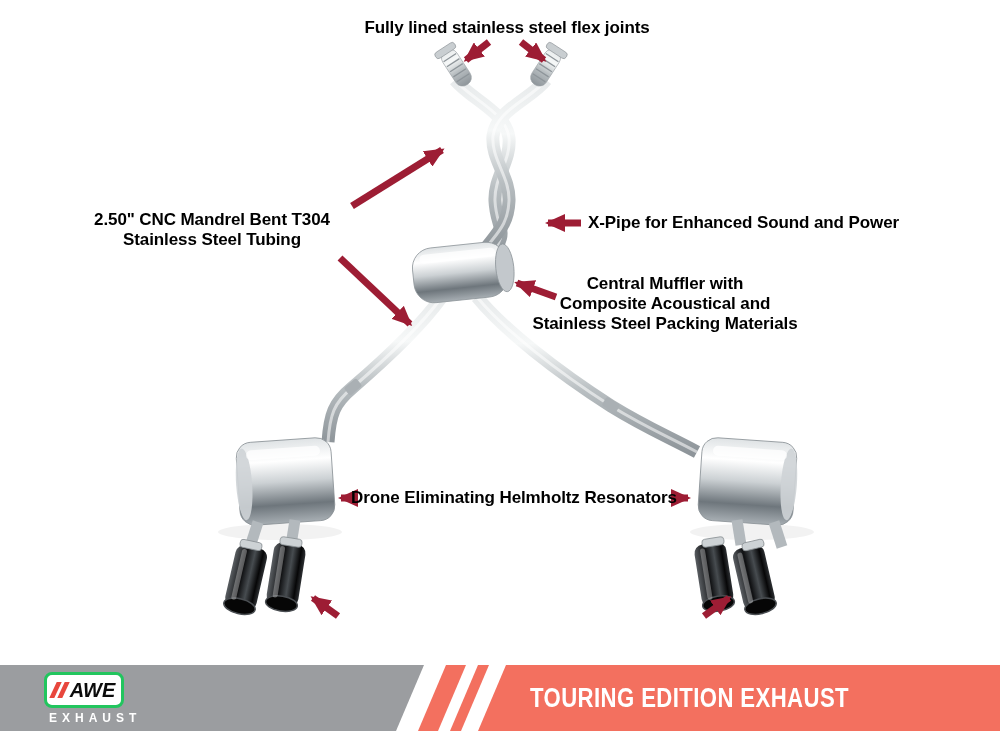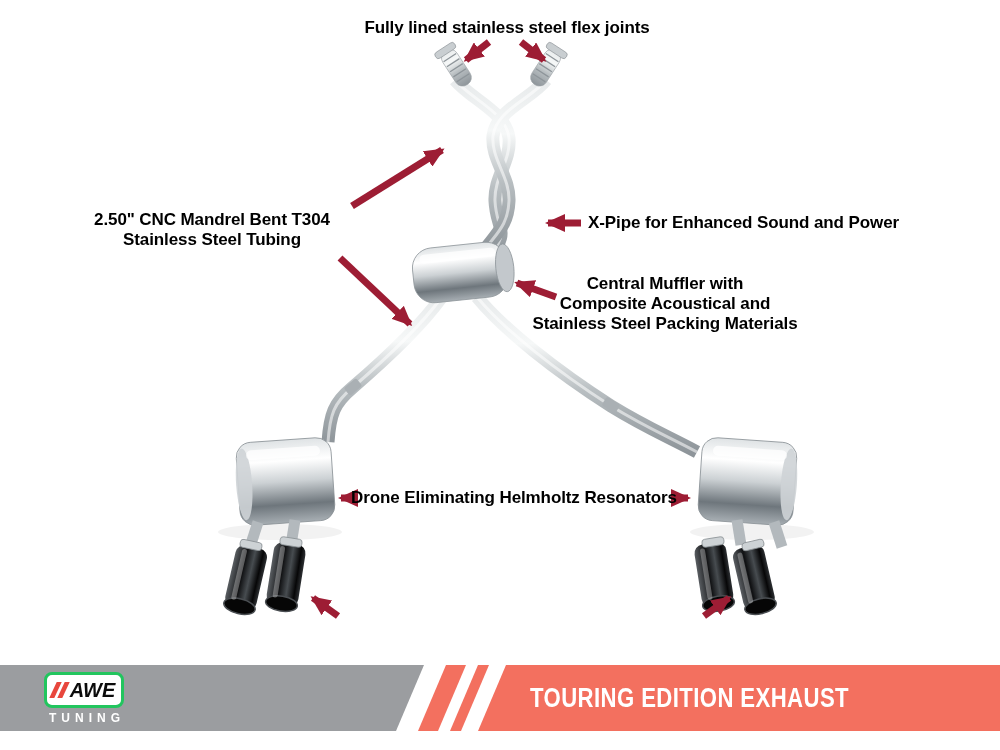--- a/index.html
+++ b/index.html
@@ -192,17 +192,17 @@
     <div class="band-title">
       <span>TOURING EDITION EXHAUST</span>
     </div>
 
     <div class="logo">
       <div class="logo-box">
         <span class="logo-slash"></span>
         <span class="logo-slash s2"></span>
         <span class="logo-awe">AWE</span>
       </div>
-      <div class="logo-sub">TUNING</div>
+      <div class="logo-sub">EXHAUST</div>
     </div>
   </div>
 
 </div>
 
 </body></html>

